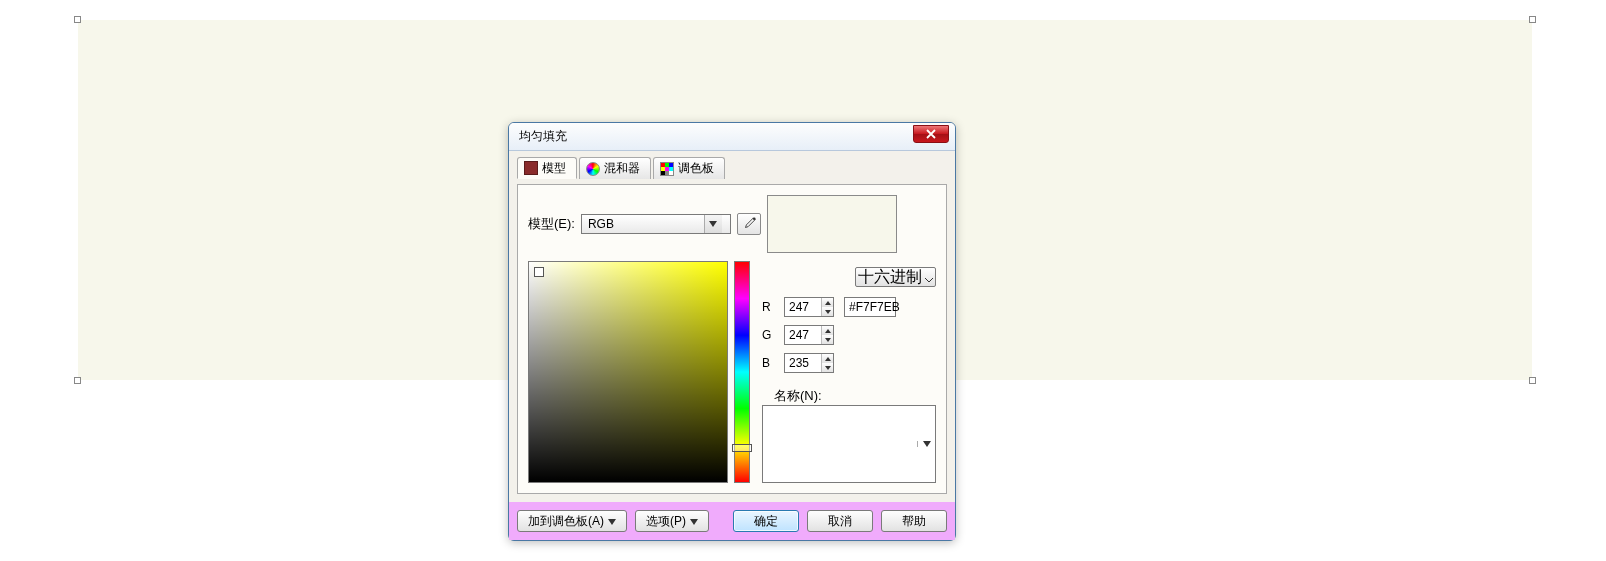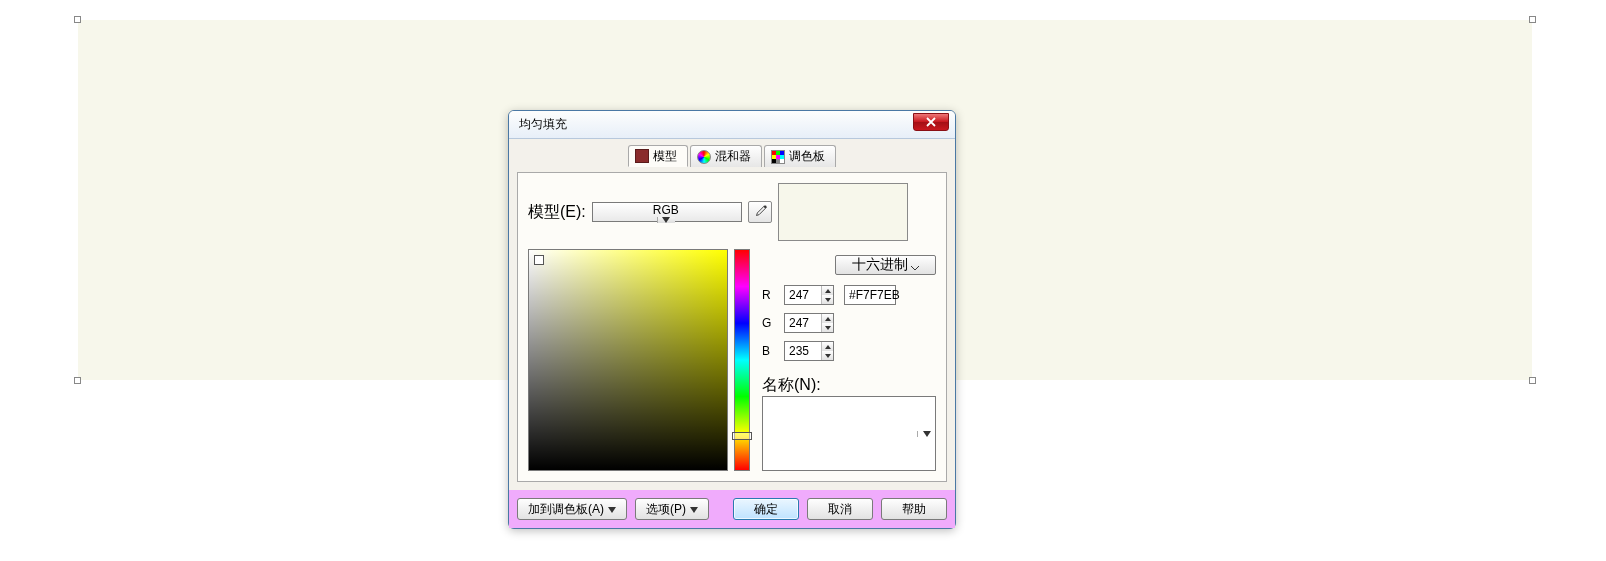--- a/index.html
+++ b/index.html
@@ -37,21 +37,21 @@
   }
   .sh-tl { left: -4px; top: -4px; }
   .sh-tr { right: -4px; top: -4px; }
   .sh-bl { left: -4px; bottom: -4px; }
   .sh-br { right: -4px; bottom: -4px; }
 
   
   .dialog {
     position: absolute;
     left: 508px;
-    top: 110px;
+    top: 122px;
     width: 448px;
     background: #ece9e2;
     border: 1px solid #4a78a4;
     border-radius: 6px;
     box-shadow: 0 2px 10px rgba(0,0,0,0.25);
     padding: 0;
   }
   .titlebar {
     height: 28px;
     background: linear-gradient(to bottom, #fdfdfd, #e7eff8);
@@ -86,21 +86,20 @@
     background: #f3f1eb;
     padding: 6px 8px 8px 8px;
   }
 
   
   .tabs {
     display: flex;
     align-items: flex-end;
     gap: 2px;
     margin-bottom: 6px;
-    justify-content: center;
   }
   .tab {
     display: inline-flex;
     align-items: center;
     gap: 4px;
     padding: 3px 10px 3px 6px;
     border: 1px solid #a9a9a9;
     background: linear-gradient(to bottom, #fff, #e6e6e6);
     border-bottom: none;
     border-radius: 3px 3px 0 0;
@@ -141,31 +140,30 @@
     margin-top: -1px;
     position: relative;
     min-height: 280px;
   }
 
   .model-row {
     display: flex;
     align-items: center;
     gap: 6px;
   }
-  .label { font-size: 16px; }
+  .label { font-size: 13px; }
   .combo {
     display: inline-flex;
     align-items: center;
     border: 1px solid #7a7a7a;
     background: linear-gradient(to bottom,#fff,#e9e9e9);
     height: 20px;
     padding: 0 8px 0 6px;
     min-width: 150px;
     justify-content: space-between;
-    flex-direction: column;
   }
   .combo .caret {
     width: 18px; height: 100%;
     background: linear-gradient(to bottom,#f5f5f5,#ddd);
     border-left: 1px solid #aaa;
     display: flex; align-items: center; justify-content: center;
   }
   .caret svg { width: 8px; height: 6px; }
 
   .eyedrop-btn {
@@ -222,22 +220,22 @@
   }
 
   .hex-btn-row {
     display:flex; justify-content:flex-end;
     margin-top: 6px;
   }
   .small-btn {
     border:1px solid #7a7a7a;
     background: linear-gradient(to bottom,#fefefe,#e2e2e2);
     height: 20px;
-    padding: 0 16px;
-    font-size: 14px;
+    padding: 0 2px;
+    font-size: 16px;
     display:inline-flex; align-items:center;
     border-radius:2px;
     gap:3px;
   }
 
   .rgb-rows { margin-top: 10px; display:flex; flex-direction:column; gap:8px; }
   .rgb-row { display:flex; align-items:center; gap:10px; }
   .rgb-row .lbl { width:12px; }
   .spin {
     display:inline-flex; align-items:center;
@@ -258,21 +256,21 @@
     background: linear-gradient(to bottom,#fefefe,#e2e2e2);
   }
   .spin .spinbtns svg{width:6px;height:4px;}
 
   .hex-input {
     border:1px solid #7a7a7a; background:#fff;
     height:20px; padding:0 4px; width: 52px; font-size:12px;
     display:inline-flex; align-items:center;
   }
 
-  .name-row { margin-top: 14px; display:flex; align-items:center; gap:6px; }
+  .name-row { margin-top: 14px; display:flex; align-items:center; gap:6px;margin-left:12px; }
   .name-combo {
     flex:1;
     border:1px solid #7a7a7a;
     background:#fff;
     height:20px;
     display:flex; justify-content:flex-end; align-items:center;
   }
   .name-combo .caret{border-left:1px solid #aaa;}
 
   .footer {

